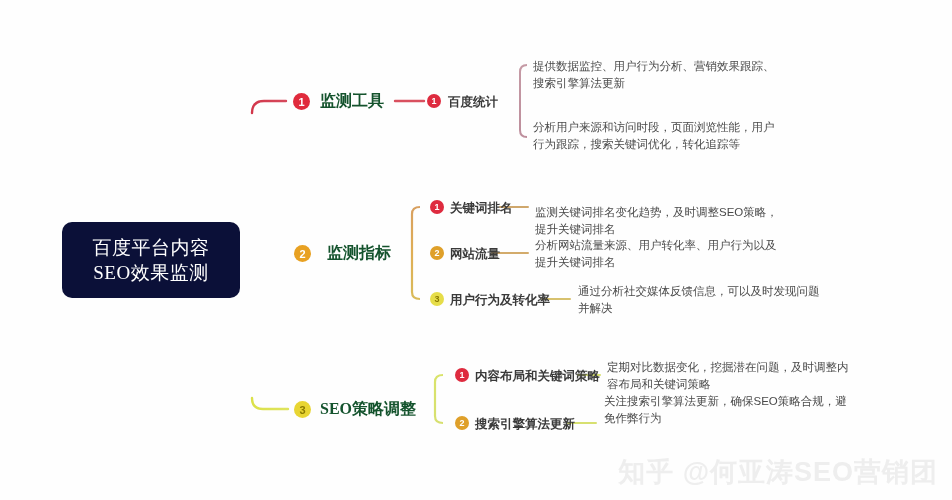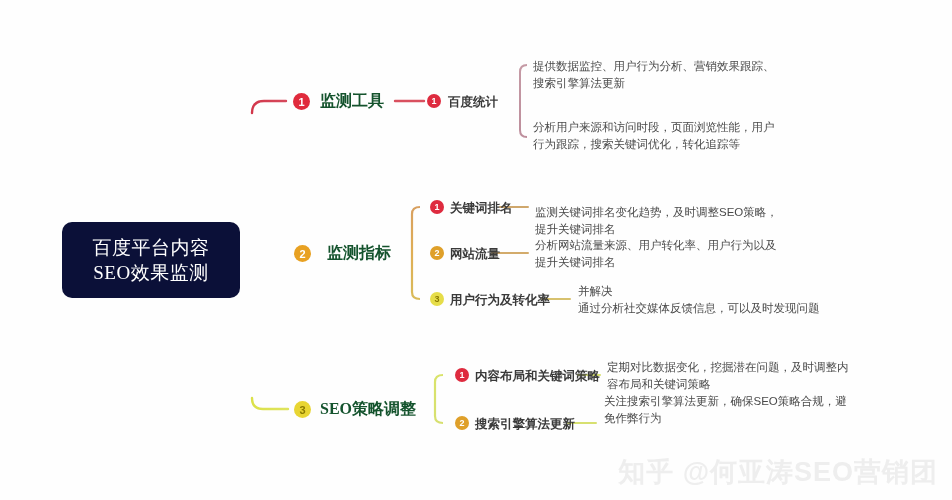--- a/index.html
+++ b/index.html
@@ -223,22 +223,22 @@
   <div class="badge lvl2 b-orange2" style="left:430px; top:246px;">2</div>
   <div class="topic2" style="left:450px; top:246px;">网站流量</div>
   <div class="leaf" style="left:535px; top:237px; width:300px;">
     <div>分析网站流量来源、用户转化率、用户行为以及</div>
     <div>提升关键词排名</div>
   </div>
 
   <div class="badge lvl2 b-yellow2" style="left:430px; top:292px;">3</div>
   <div class="topic2" style="left:450px; top:292px;">用户行为及转化率</div>
   <div class="leaf" style="left:578px; top:283px; width:300px;">
+    <div>通过分析社交媒体反馈信息，可以及时发现问题</div>
     <div>并解决</div>
-    <div>通过分析社交媒体反馈信息，可以及时发现问题</div>
   </div>
 
   <div class="badge lvl1 b-yellow" style="left:294px; top:401px;">3</div>
   <div class="topic1" style="left:320px; top:399px;text-align:right;">SEO策略调整</div>
 
   <div class="badge lvl2 b-red2" style="left:455px; top:368px;">1</div>
   <div class="topic2" style="left:475px; top:368px;">内容布局和关键词策略</div>
   <div class="leaf" style="left:607px; top:359px; width:290px;">
     <div>定期对比数据变化，挖掘潜在问题，及时调整内</div>
     <div>容布局和关键词策略</div>

